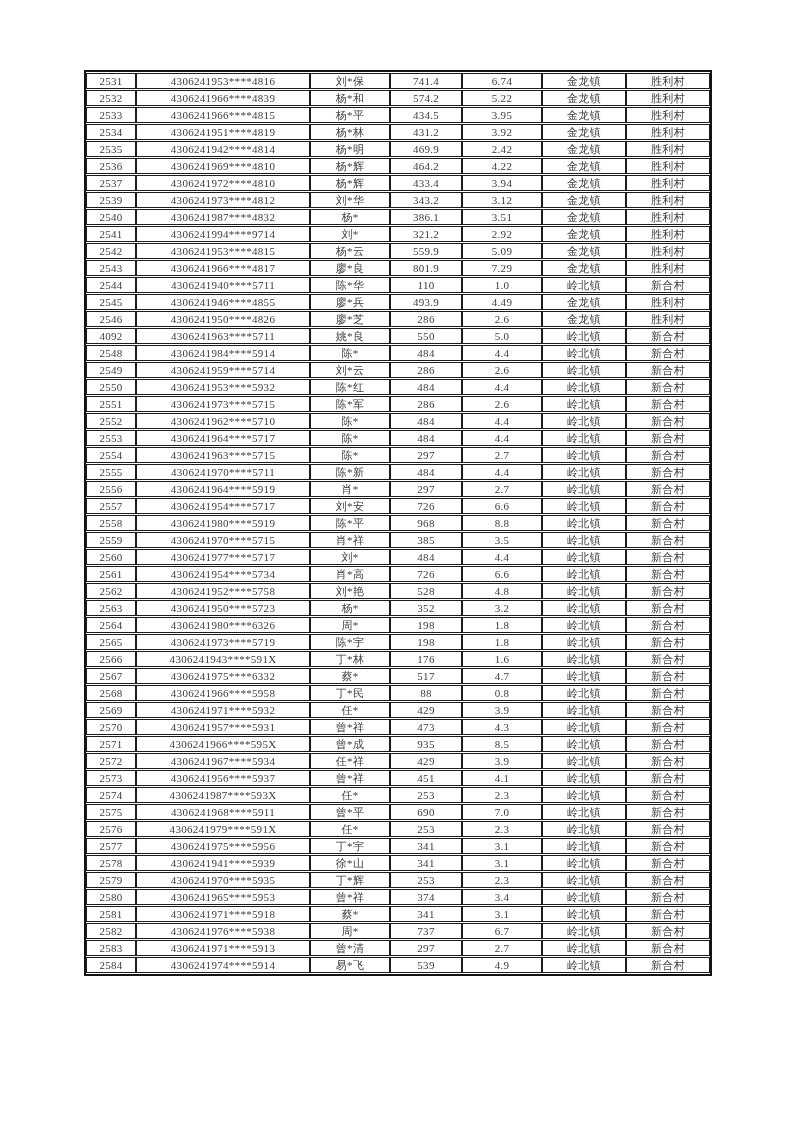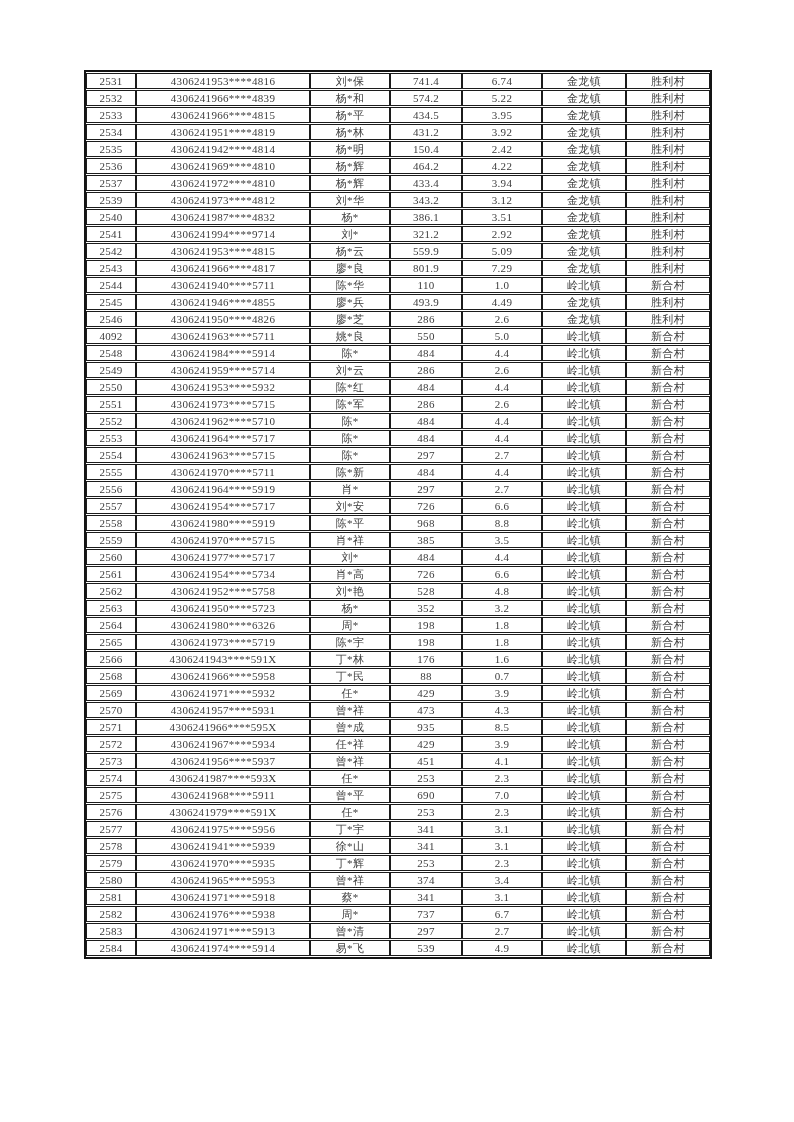--- a/index.html
+++ b/index.html
@@ -105,21 +105,21 @@
             <td>杨*林</td>
             <td>431.2</td>
             <td>3.92</td>
             <td>金龙镇</td>
             <td>胜利村</td>
           </tr>
           <tr>
             <td>2535</td>
             <td>4306241942****4814</td>
             <td>杨*明</td>
-            <td>150.4</td>
+            <td>469.9</td>
             <td>2.42</td>
             <td>金龙镇</td>
             <td>胜利村</td>
           </tr>
           <tr>
             <td>2536</td>
             <td>4306241969****4810</td>
             <td>杨*辉</td>
             <td>464.2</td>
             <td>4.22</td>
@@ -381,25 +381,34 @@
           <tr>
             <td>2566</td>
             <td>4306241943****591X</td>
             <td>丁*林</td>
             <td>176</td>
             <td>1.6</td>
             <td>岭北镇</td>
             <td>新合村</td>
           </tr>
           <tr>
+            <td>2567</td>
+            <td>4306241975****6332</td>
+            <td>蔡*</td>
+            <td>517</td>
+            <td>4.7</td>
+            <td>岭北镇</td>
+            <td>新合村</td>
+          </tr>
+          <tr>
             <td>2568</td>
             <td>4306241966****5958</td>
             <td>丁*民</td>
             <td>88</td>
-            <td>0.7</td>
+            <td>0.8</td>
             <td>岭北镇</td>
             <td>新合村</td>
           </tr>
           <tr>
             <td>2569</td>
             <td>4306241971****5932</td>
             <td>任*</td>
             <td>429</td>
             <td>3.9</td>
             <td>岭北镇</td>

